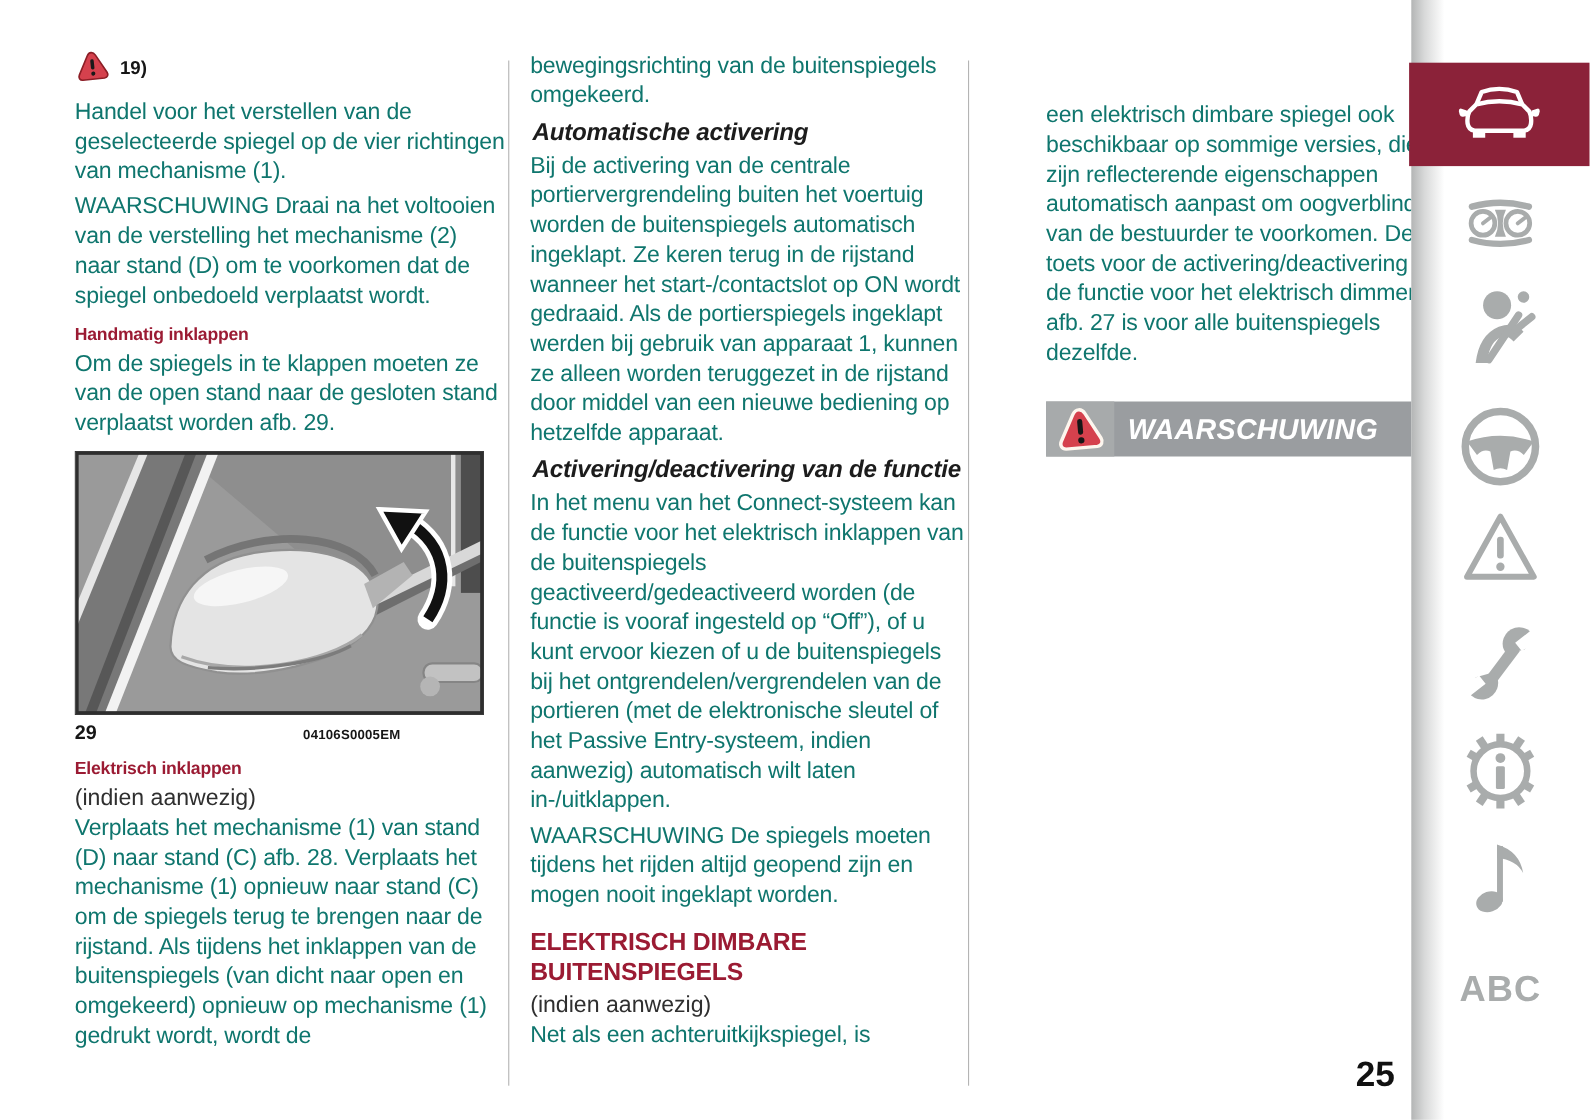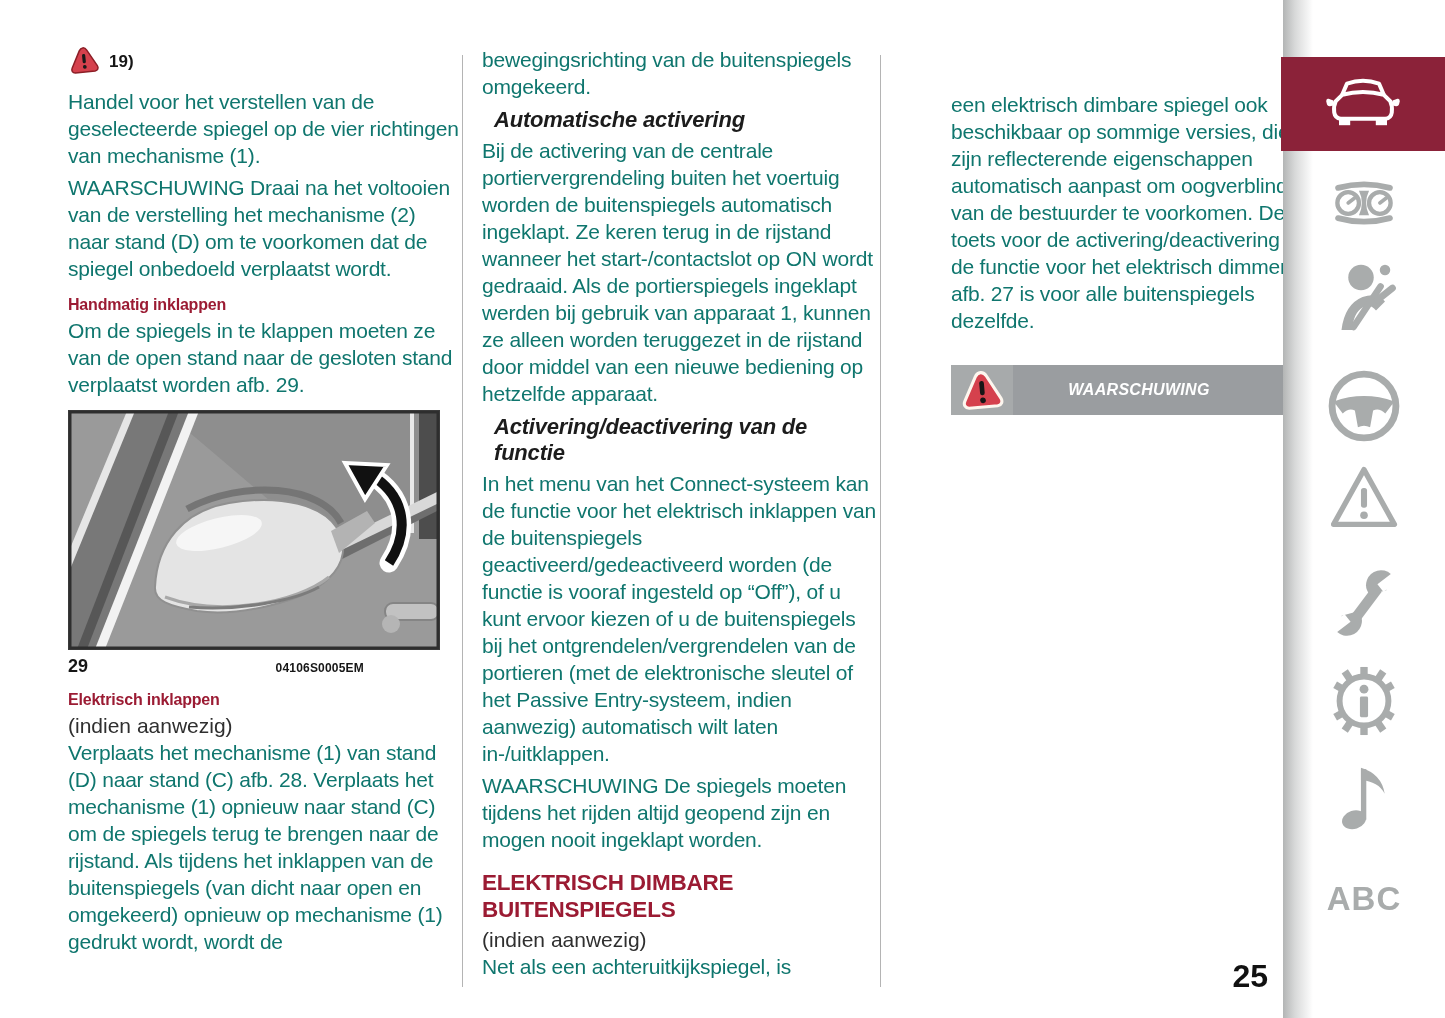--- a/index.html
+++ b/index.html
@@ -14,39 +14,39 @@
   .col-1{left:68px;width:394px;}
   .col-2{left:482px;width:398px;}
   .col-3{left:951px;width:372px;margin-top:45px;}
   .vdiv{position:absolute;top:55px;height:932px;width:1px;background:#b4b4b4;}
   .vdiv-1{left:462px;}
   .vdiv-2{left:880px;}
 
   p.body{font-size:21px;line-height:27px;margin:0;letter-spacing:-0.2px;color:#0f766e;}
   p.body + p.body{margin-top:5px;}
   .h-red{color:#9B1B33;font-size:16px;font-weight:bold;margin:14px 0 3px;letter-spacing:-0.2px;}
-  .h-ital{font-size:22px;font-weight:bold;font-style:italic;color:#1c1c1c;margin:7px 12px 4px;letter-spacing:-0.2px;}
+  .h-ital{font-size:22px;font-weight:bold;font-style:italic;color:#1c1c1c;margin:7px 2px 4px;letter-spacing:-0.2px;}
   .h-caps{color:#9B1B33;font-size:22.5px;line-height:27px;font-weight:bold;margin:16px 0 3px;letter-spacing:-0.2px;}
   .subnote{font-size:21px;line-height:27px;margin:0;}
 
   
   .fnrow{display:flex;align-items:center;gap:9px;margin:0 0 10px 0;height:32px;}
   .fnrow .num{font-weight:bold;font-size:17px;color:#161616;}
 
   
   .figure{margin:12px 0 6px;width:296px;}
   .figure svg{display:block;border:1px solid #3a3a3a;}
   .figcap{display:flex;justify-content:space-between;align-items:baseline;margin-top:6px;}
   .figcap .no{font-size:18px;font-weight:bold;color:#161616;}
   .figcap .code{font-size:12px;font-weight:bold;color:#161616;letter-spacing:0.2px;}
 
   
   .warnbanner{margin-top:31px;width:372px;height:50px;background:#9a9da0;display:flex;align-items:center;}
   .warnbanner .iconcell{width:62px;height:50px;background:#a7aaab;display:flex;align-items:center;justify-content:center;flex:0 0 62px;}
-  .warnbanner .label{flex:1;text-align:center;padding-right:58px;color:#ffffff;font-weight:bold;font-style:italic;font-size:16px;letter-spacing:0.3px;}
+  .warnbanner .label{flex:1;text-align:center;padding-right:58px;color:#ffffff;font-weight:bold;font-style:italic;font-size:26px;letter-spacing:0.3px;}
   .rednote{margin-top:15px;border:2px solid #C1272D;padding:7px 11px 11px;font-style:italic;font-size:19.5px;line-height:25px;color:#222222;}
   .rednote .mark{font-weight:bold;font-size:20px;}
 
   
   .sidebar{position:absolute;left:1283px;top:0;width:162px;height:1018px;background:#ffffff;}
   .spine{position:absolute;left:0;top:0;width:30px;height:1018px;
          background:linear-gradient(to right,#b3b5b5 0%, #d8d9d9 40%, rgba(255,255,255,0) 100%);}
   .tab-active{position:absolute;left:-2px;top:57px;width:164px;height:94px;background:#8B2239;
               display:flex;align-items:center;justify-content:center;}
   .side-icon{position:absolute;left:33px;width:96px;display:flex;align-items:center;justify-content:center;}

